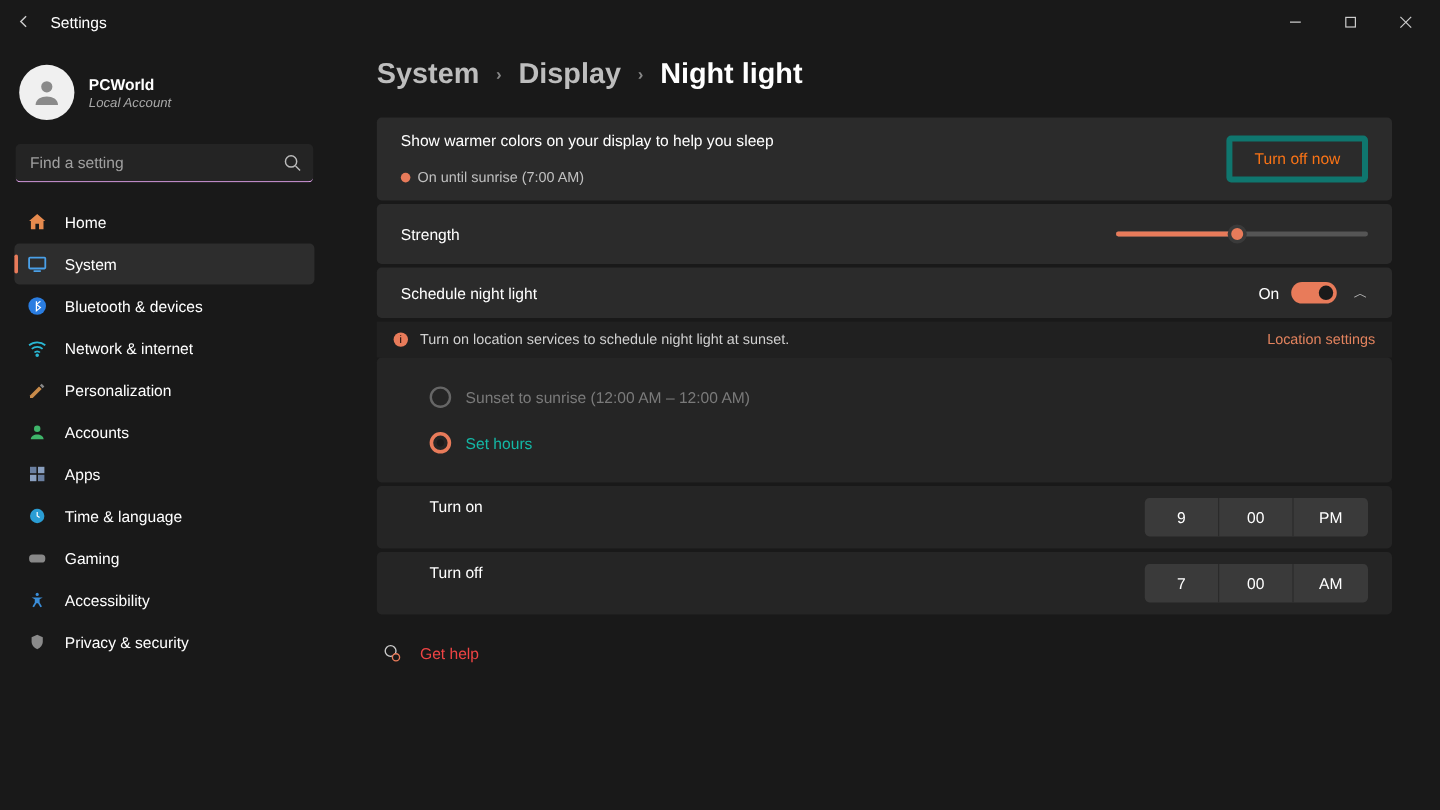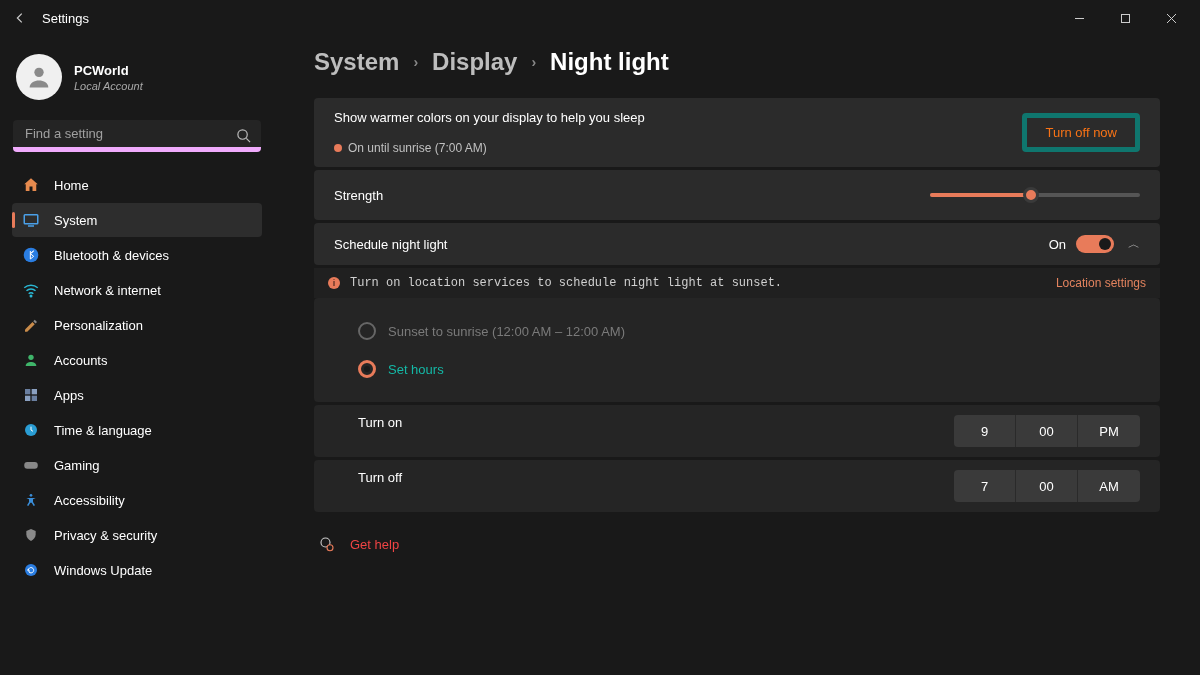--- a/index.html
+++ b/index.html
@@ -17,21 +17,21 @@
 
   
   .sidebar { width: 274px; padding: 8px 12px 0 12px; display:flex; flex-direction:column; }
   .account { display:flex; align-items:center; padding: 10px 4px 16px 4px; gap:12px; }
   .avatar { width: 46px; height:46px; border-radius:50%; background:#f0f0f0; display:flex; align-items:center; justify-content:center; }
   .avatar svg { width:28px; height:28px; fill:#8a8a8a; }
   .account-name { font-size:13px; font-weight:600; color:#fff; }
   .account-sub { font-size:11px; color:#a8a8a8; margin-top:2px;font-style:italic; }
 
   .searchwrap { position:relative; margin: 4px 1px 16px 1px; }
-  .search { width:100%; height:32px; background:#242424; border:none; border-bottom:5px solid #f0abfc; border-radius:4px; padding:0 36px 0 12px; color:#ccc; font-size:13px; outline:none; }
+  .search { width:100%; height:32px; background:#242424; border:none; border-bottom:1px solid #f0abfc; border-radius:4px; padding:0 36px 0 12px; color:#ccc; font-size:13px; outline:none; }
   .search::placeholder { color:#a0a0a0; }
   .searchicon { position:absolute; right:10px; top:8px; color:#bbb; }
 
   .nav { display:flex; flex-direction:column; gap:1px; }
   .nav-item { display:flex; align-items:center; height:34px; border-radius:4px; padding:0 10px 0 10px; gap:14px; color:#fff; position:relative; }
   .nav-item.active { background:#2d2d2d; }
   .nav-item.active::before { content:""; position:absolute; left:0; top:9px; bottom:9px; width:3px; background:#e87b5a; border-radius:2px; }
   .nav-item .icon { width:18px; height:18px; display:flex; align-items:center; justify-content:center; }
   .nav-item .label { font-size:13px; }
 
@@ -64,21 +64,21 @@
   .sched-row { display:flex; align-items:center; padding:12px 20px; }
   .sched-row .lbl { flex:1; font-size:13px; }
   .sched-row .state { font-size:13px; margin-right:10px; }
   .toggle { width:38px; height:18px; background:#e87b5a; border-radius:10px; position:relative; cursor:pointer; margin-right:14px; }
   .toggle .knob { width:12px; height:12px; background:#1a1a1a; border-radius:50%; position:absolute; right:3px; top:3px; }
   .chev { color:#bbb; font-size:12px; }
 
   
   .infobar { display:flex; align-items:center; padding:8px 14px; background:#202020; font-size:12px; color:#d0d0d0; }
   .infobar .info-icon { width:12px; height:12px; border-radius:50%; background:#e87b5a; margin-right:10px; display:flex; align-items:center; justify-content:center; font-size:9px; color:#000; }
-  .infobar .info-text { flex:1;font-family:Liberation Mono, monospace; }
+  .infobar .info-text { flex:1; }
   .infobar .info-link { color:#e3835e; font-size:12px; }
 
   
   .radio-block { padding: 14px 20px 14px 44px; }
   .radio-row { display:flex; align-items:center; gap:12px; padding:10px 0; }
   .radio { width:18px; height:18px; border-radius:50%; border:2px solid #666; display:inline-block; }
   .radio.sel { border:3px solid #e87b5a; position:relative; }
   .radio.sel::after { content:""; position:absolute; inset:3px; border-radius:50%; background:#1a1a1a; }
   .radio-label { font-size:13px; color:#14b8a6; }
   .radio-label.dis { color:#7a7a7a; }
@@ -241,29 +241,20 @@
         <span class="label">Accessibility</span>
       </div>
       <div class="nav-item">
         <span class="icon">
             <svg viewBox="0 0 24 24" width="16" height="16" fill="#8a8a8a">
               <path d="M12 3l7 3v5c0 5-3 8-7 10-4-2-7-5-7-10V6z"></path>
             </svg>
           </span>
         <span class="label">Privacy &amp; security</span>
       </div>
-      <div class="nav-item">
-        <span class="icon">
-            <svg viewBox="0 0 24 24" width="16" height="16">
-              <circle cx="12" cy="12" r="9" fill="#2a7de1"></circle>
-              <path d="M8 12a4 4 0 1 1 1 3m0 0v-3h-3" stroke="#fff" stroke-width="1.5" fill="none"></path>
-            </svg>
-          </span>
-        <span class="label">Windows Update</span>
-      </div>
     </div>
   </div>
 
   <div class="main">
     <div class="breadcrumb">
       <span class="crumb-link">System</span>
       <span class="sep">›</span>
       <span class="crumb-link">Display</span>
       <span class="sep">›</span>
       <span class="crumb-current">Night light</span>

